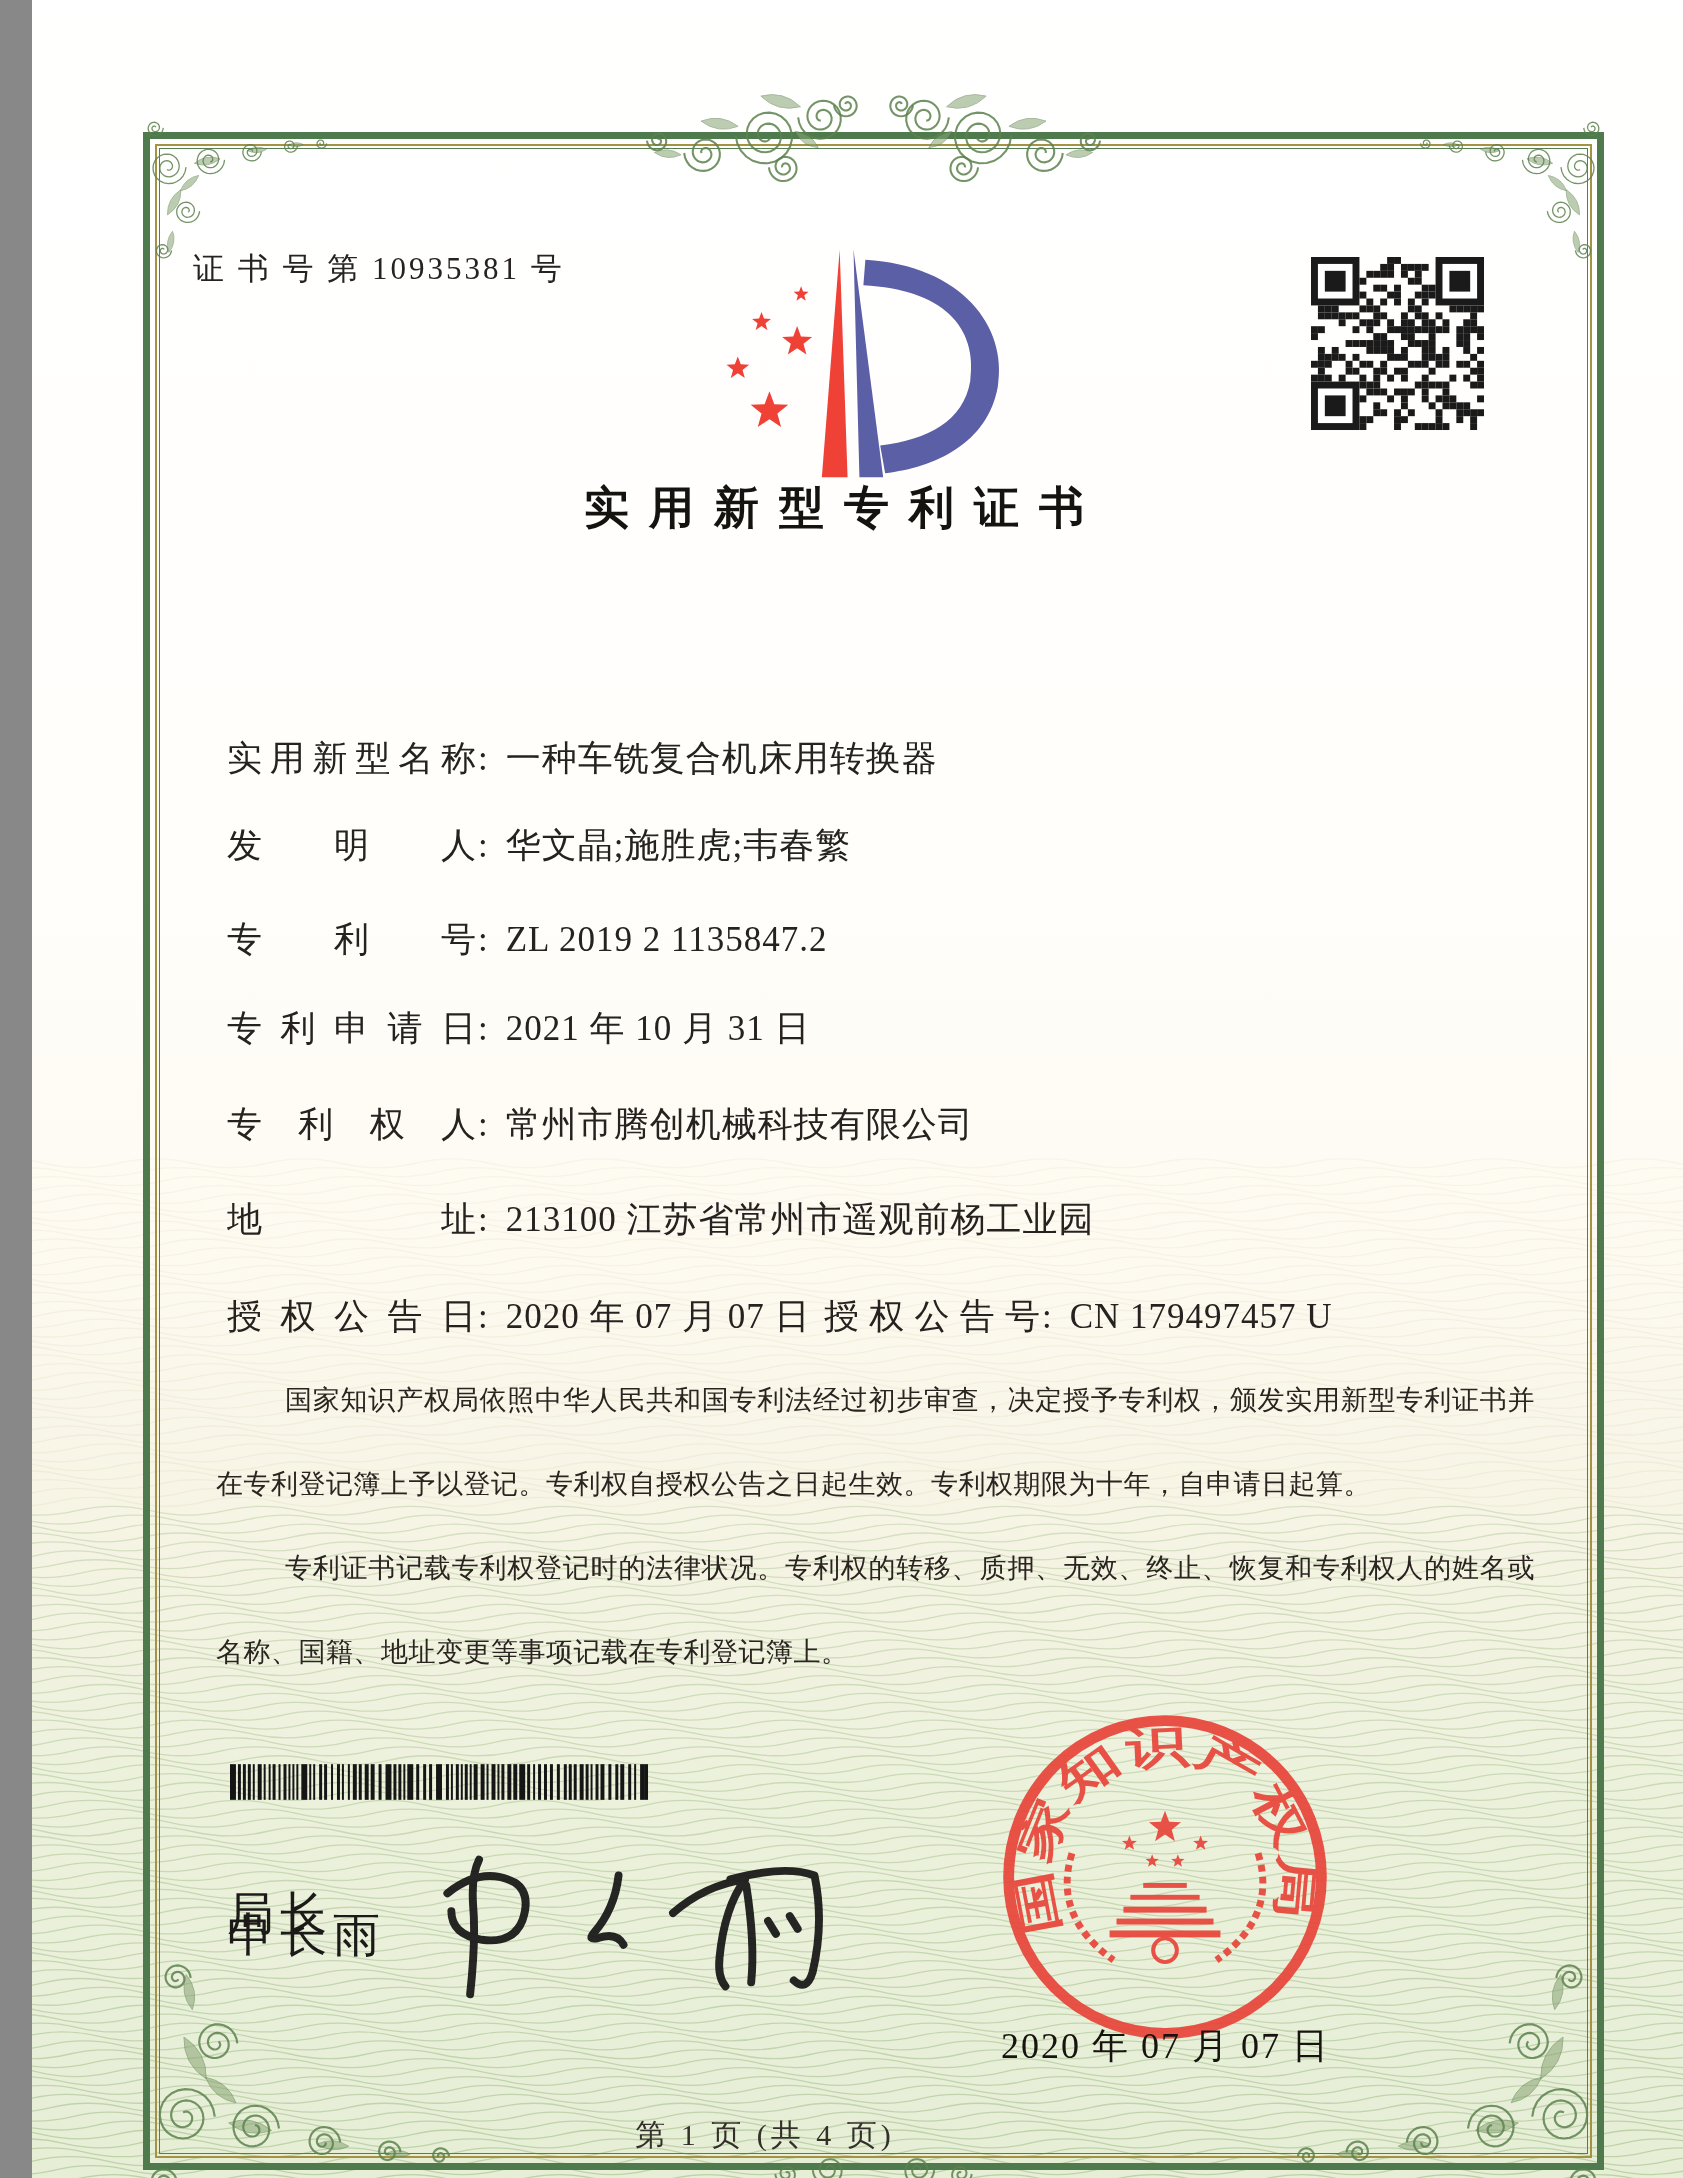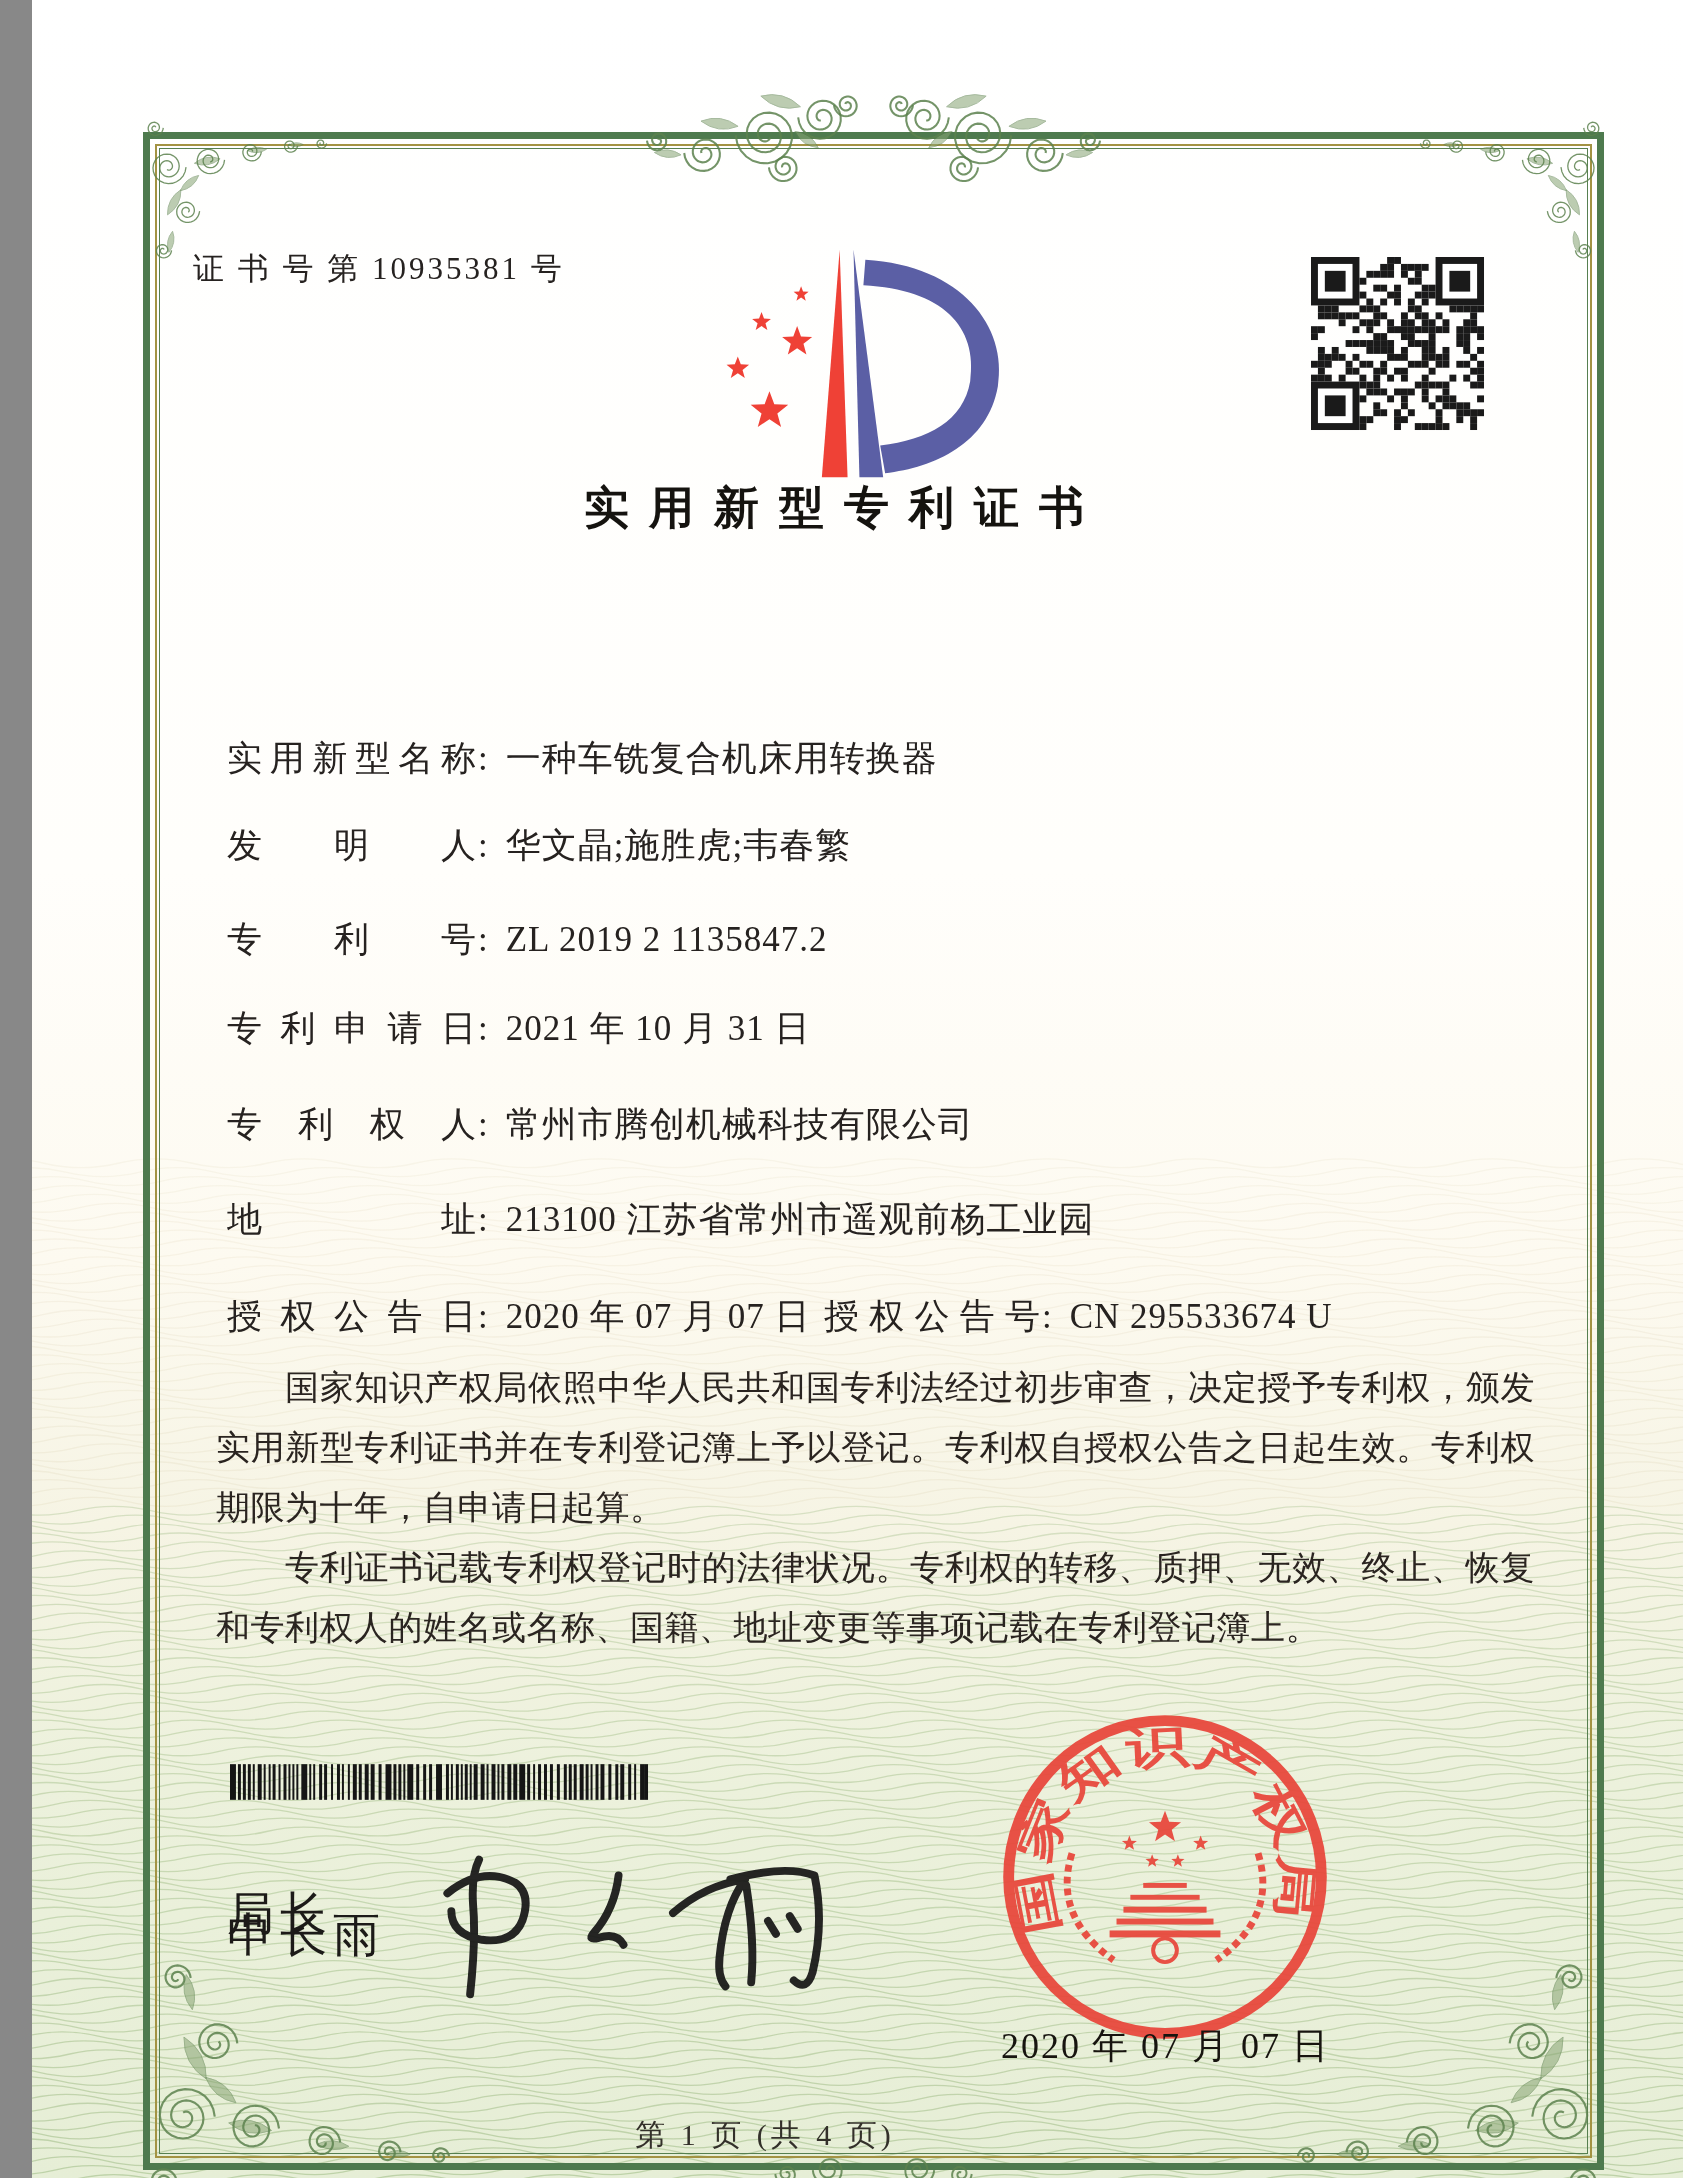--- a/index.html
+++ b/index.html
@@ -18,21 +18,21 @@
   .content{position:absolute;inset:0;z-index:3;}
   .abs{position:absolute;}
   .cert-no{left:161px;top:248px;font-size:31px;letter-spacing:3px;color:#262220;}
   .title{left:119px;top:478px;width:1386px;text-align:center;font-size:45px;font-weight:700;letter-spacing:20px;color:#15130f;}
   .frow{left:195px;width:1366px;white-space:nowrap;font-size:35px;color:#262220;}
   .flabel{display:inline-flex;justify-content:space-between;width:249px;vertical-align:baseline;}
   .flabel-sm{width:216px;}
   .colon{margin-left:2px;margin-right:18px;}
   .fvalue{letter-spacing:1px;}
   .grant-pair{position:absolute;left:597px;top:0;white-space:nowrap;}
-  .bodytext{left:184px;top:1358px;width:1319px;font-size:34px;line-height:60px;text-align:justify;color:#2a2420;}
+  .bodytext{left:184px;top:1358px;width:1319px;font-size:27px;line-height:84px;text-align:justify;color:#2a2420;}
   .bodytext p{margin:0;text-indent:69px;letter-spacing:0.5px;}
   .officer{left:195px;font-size:47px;letter-spacing:6px;color:#1c1a18;font-family:Liberation Mono, monospace;}
   .seal-date{left:960px;top:2022px;width:347px;text-align:center;font-size:36px;letter-spacing:2px;color:#17140f;z-index:5;}
   .footer{left:535px;top:2115px;width:396px;text-align:center;font-size:30px;letter-spacing:4px;color:#33302a;}
   #sig{z-index:4;}
   #seal{z-index:4;mix-blend-mode:multiply;}
 </style>
 </head>
 <body>
 
@@ -561,21 +561,21 @@
           <span>告</span>
           <span>日</span>
         </span><span class="colon">:</span><span class="fvalue">2020 年 07 月 07 日</span>
       <span class="grant-pair">
         <span class="flabel flabel-sm">
             <span>授</span>
             <span>权</span>
             <span>公</span>
             <span>告</span>
             <span>号</span>
-          </span><span class="colon">:</span><span class="fvalue">CN 295533674 U</span>
+          </span><span class="colon">:</span><span class="fvalue">CN 179497457 U</span>
       </span>
     </div>
 
     <div class="abs bodytext">
       <p>国家知识产权局依照中华人民共和国专利法经过初步审查，决定授予专利权，颁发实用新型专利证书并在专利登记簿上予以登记。专利权自授权公告之日起生效。专利权期限为十年，自申请日起算。</p>
       <p>专利证书记载专利权登记时的法律状况。专利权的转移、质押、无效、终止、恢复和专利权人的姓名或名称、国籍、地址变更等事项记载在专利登记簿上。</p>
     </div>
 
     <svg class="abs" id="barcode" style="left:198px;top:1764px" width="420" height="36" viewBox="0 0 424 36">
         <rect x="0" y="0" width="6" height="36" fill="#151515"></rect>

